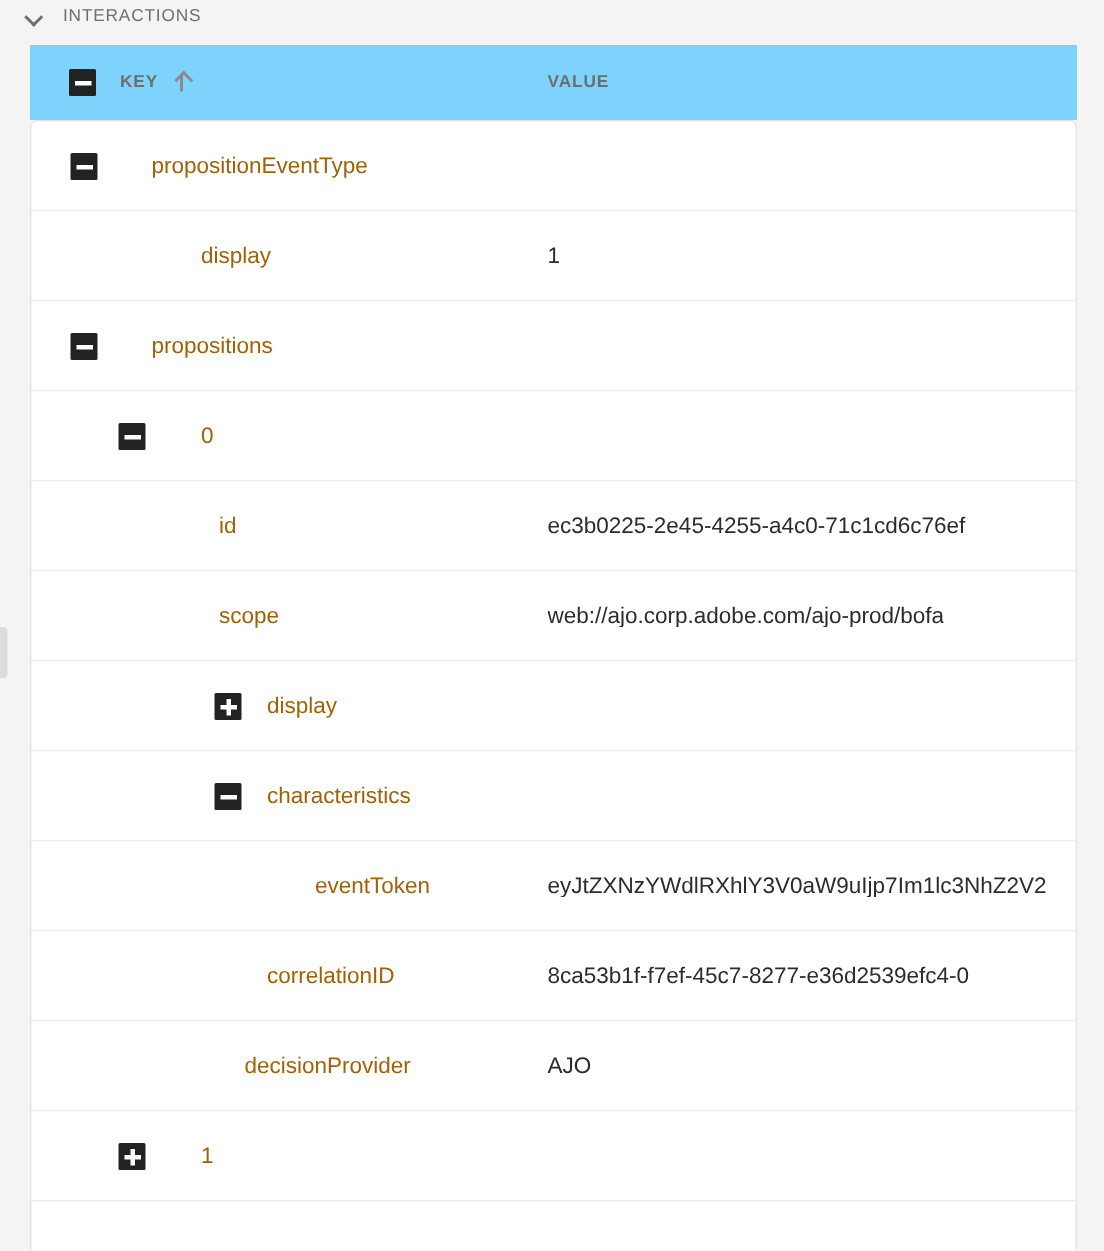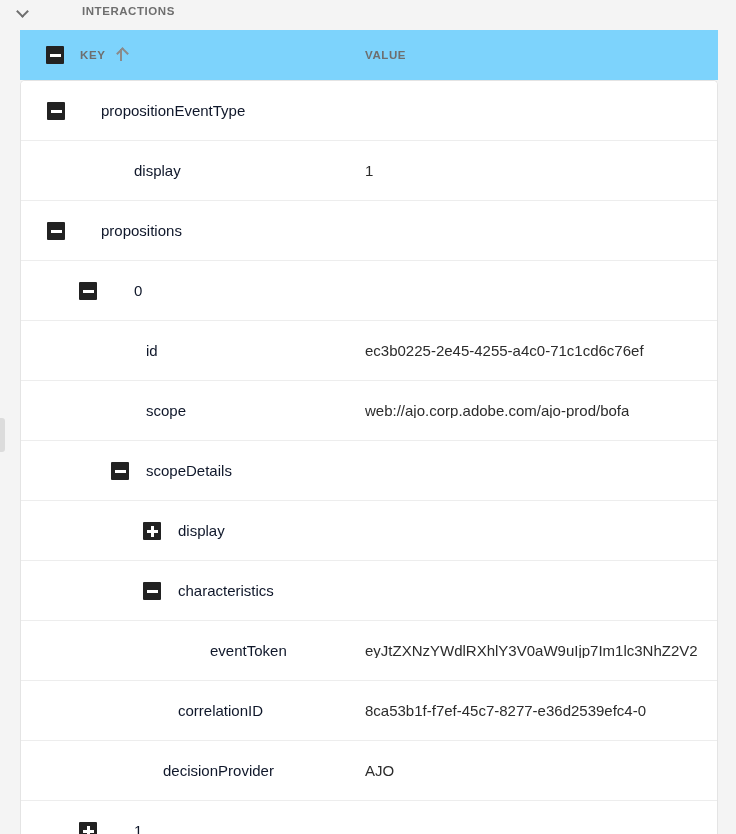--- a/index.html
+++ b/index.html
@@ -40,23 +40,22 @@
     left: 2px; top: 3px;
     width: 7px; height: 7px;
     border-right: 2px solid #6e6e6e;
     border-bottom: 2px solid #6e6e6e;
     transform: rotate(45deg);
   }
   .section-title {
     font-size: 11.5px;
     letter-spacing: 0.55px;
     color: #6e6e6e;
-    font-weight: 700;
-    white-space: nowrap;
-    margin-left: 40px;
+    font-weight: 400;
+    white-space: nowrap;
   }
 
   
   .resize-handle {
     position: absolute;
     left: 0;
     top: 418px;
     width: 5px;
     height: 34px;
     background: #dcdcdc;
@@ -155,21 +154,21 @@
     left: 7.5px;
     top: 3.5px;
     width: 3px;
     height: 11px;
     background: #ffffff;
   }
 
   .cell-key {
     position: absolute;
     font-size: 15px;
-    color: #0f172a;
+    color: #a16207;
     white-space: nowrap;
     line-height: 1;
   }
   .cell-value {
     position: absolute;
     left: 344px;
     font-size: 15px;
     color: #2c2c2c;
     white-space: nowrap;
     line-height: 1;
@@ -217,24 +216,20 @@
       </div>
       <div class="row">
         <span class="cell-key" style="left: 125px;">id</span>
         <span class="cell-value">ec3b0225-2e45-4255-a4c0-71c1cd6c76ef</span>
       </div>
       <div class="row">
         <span class="cell-key" style="left: 125px;">scope</span>
         <span class="cell-value">web://ajo.corp.adobe.com/ajo-prod/bofa</span>
       </div>
       <div class="row">
-        <span class="toggle-icon" style="left: 90px; top: 21px;"></span>
-        <span class="cell-key" style="left: 125px;">scopeDetails</span>
-      </div>
-      <div class="row">
         <span class="toggle-icon plus" style="left: 122px; top: 21px;"></span>
         <span class="cell-key" style="left: 157px;">display</span>
       </div>
       <div class="row">
         <span class="toggle-icon" style="left: 122px; top: 21px;"></span>
         <span class="cell-key" style="left: 157px;">characteristics</span>
       </div>
       <div class="row">
         <span class="cell-key" style="left: 189px;">eventToken</span>
         <span class="cell-value">eyJtZXNzYWdlRXhlY3V0aW9uIjp7Im1lc3NhZ2V2</span>

